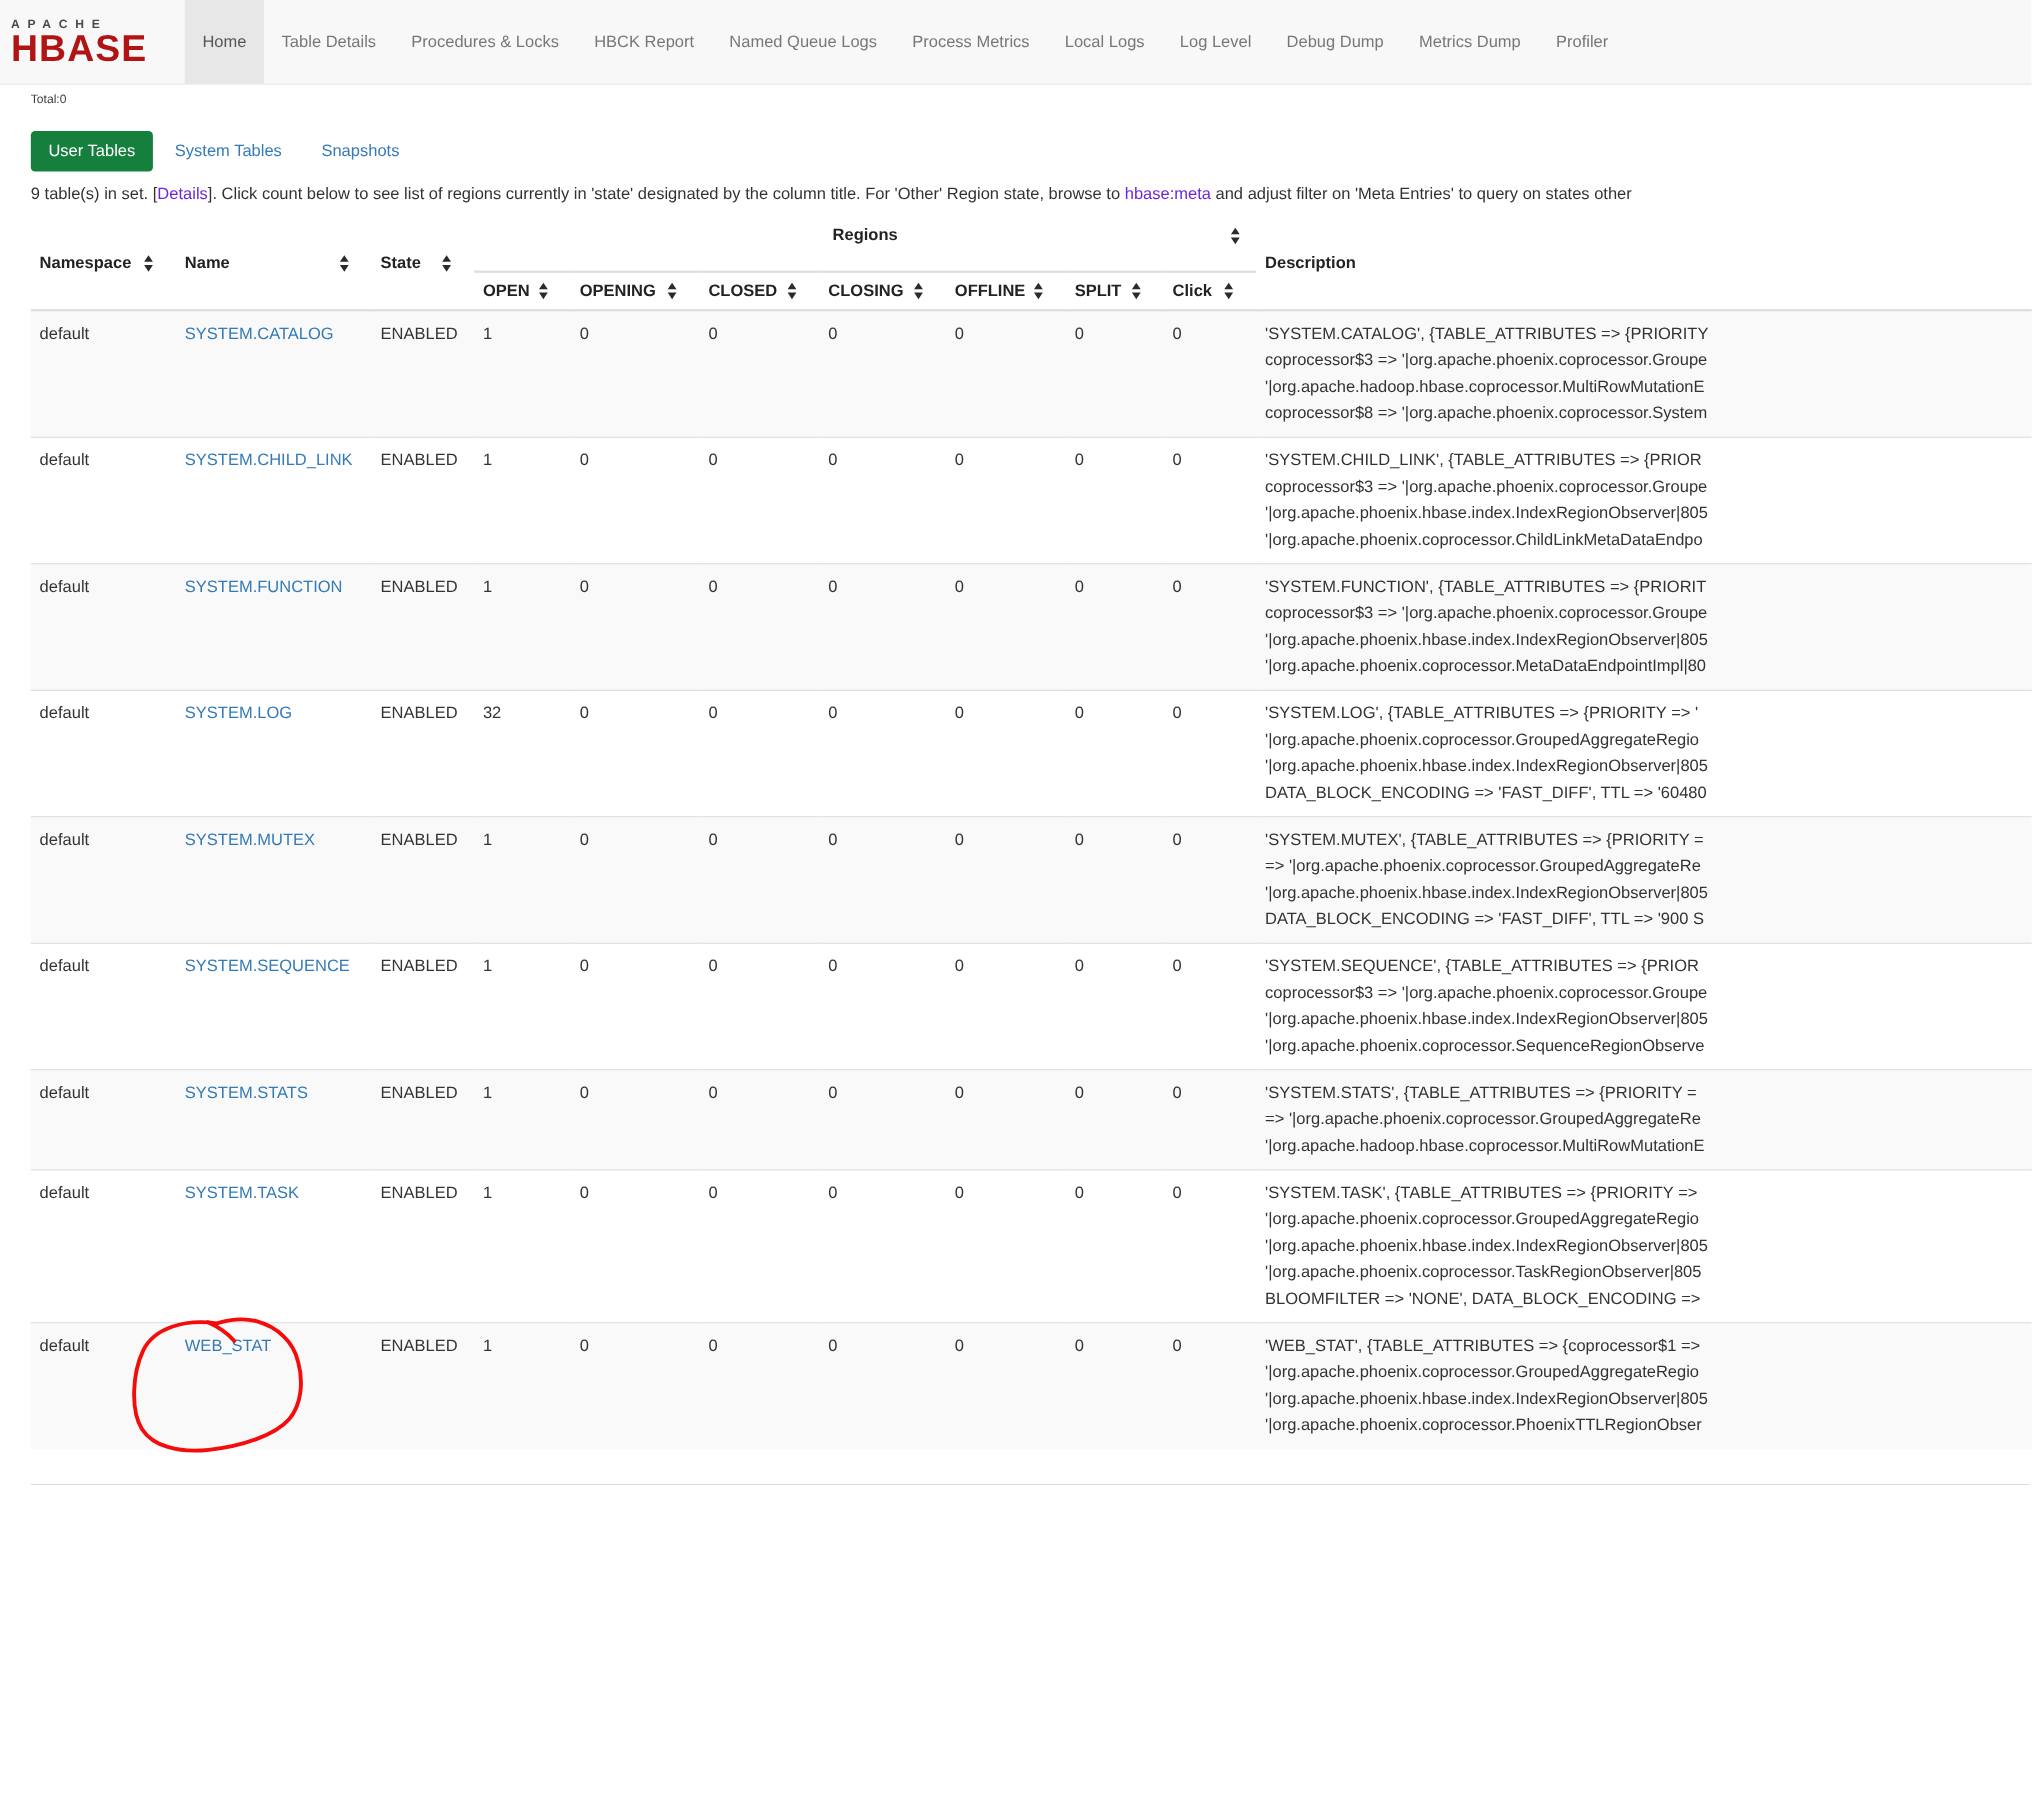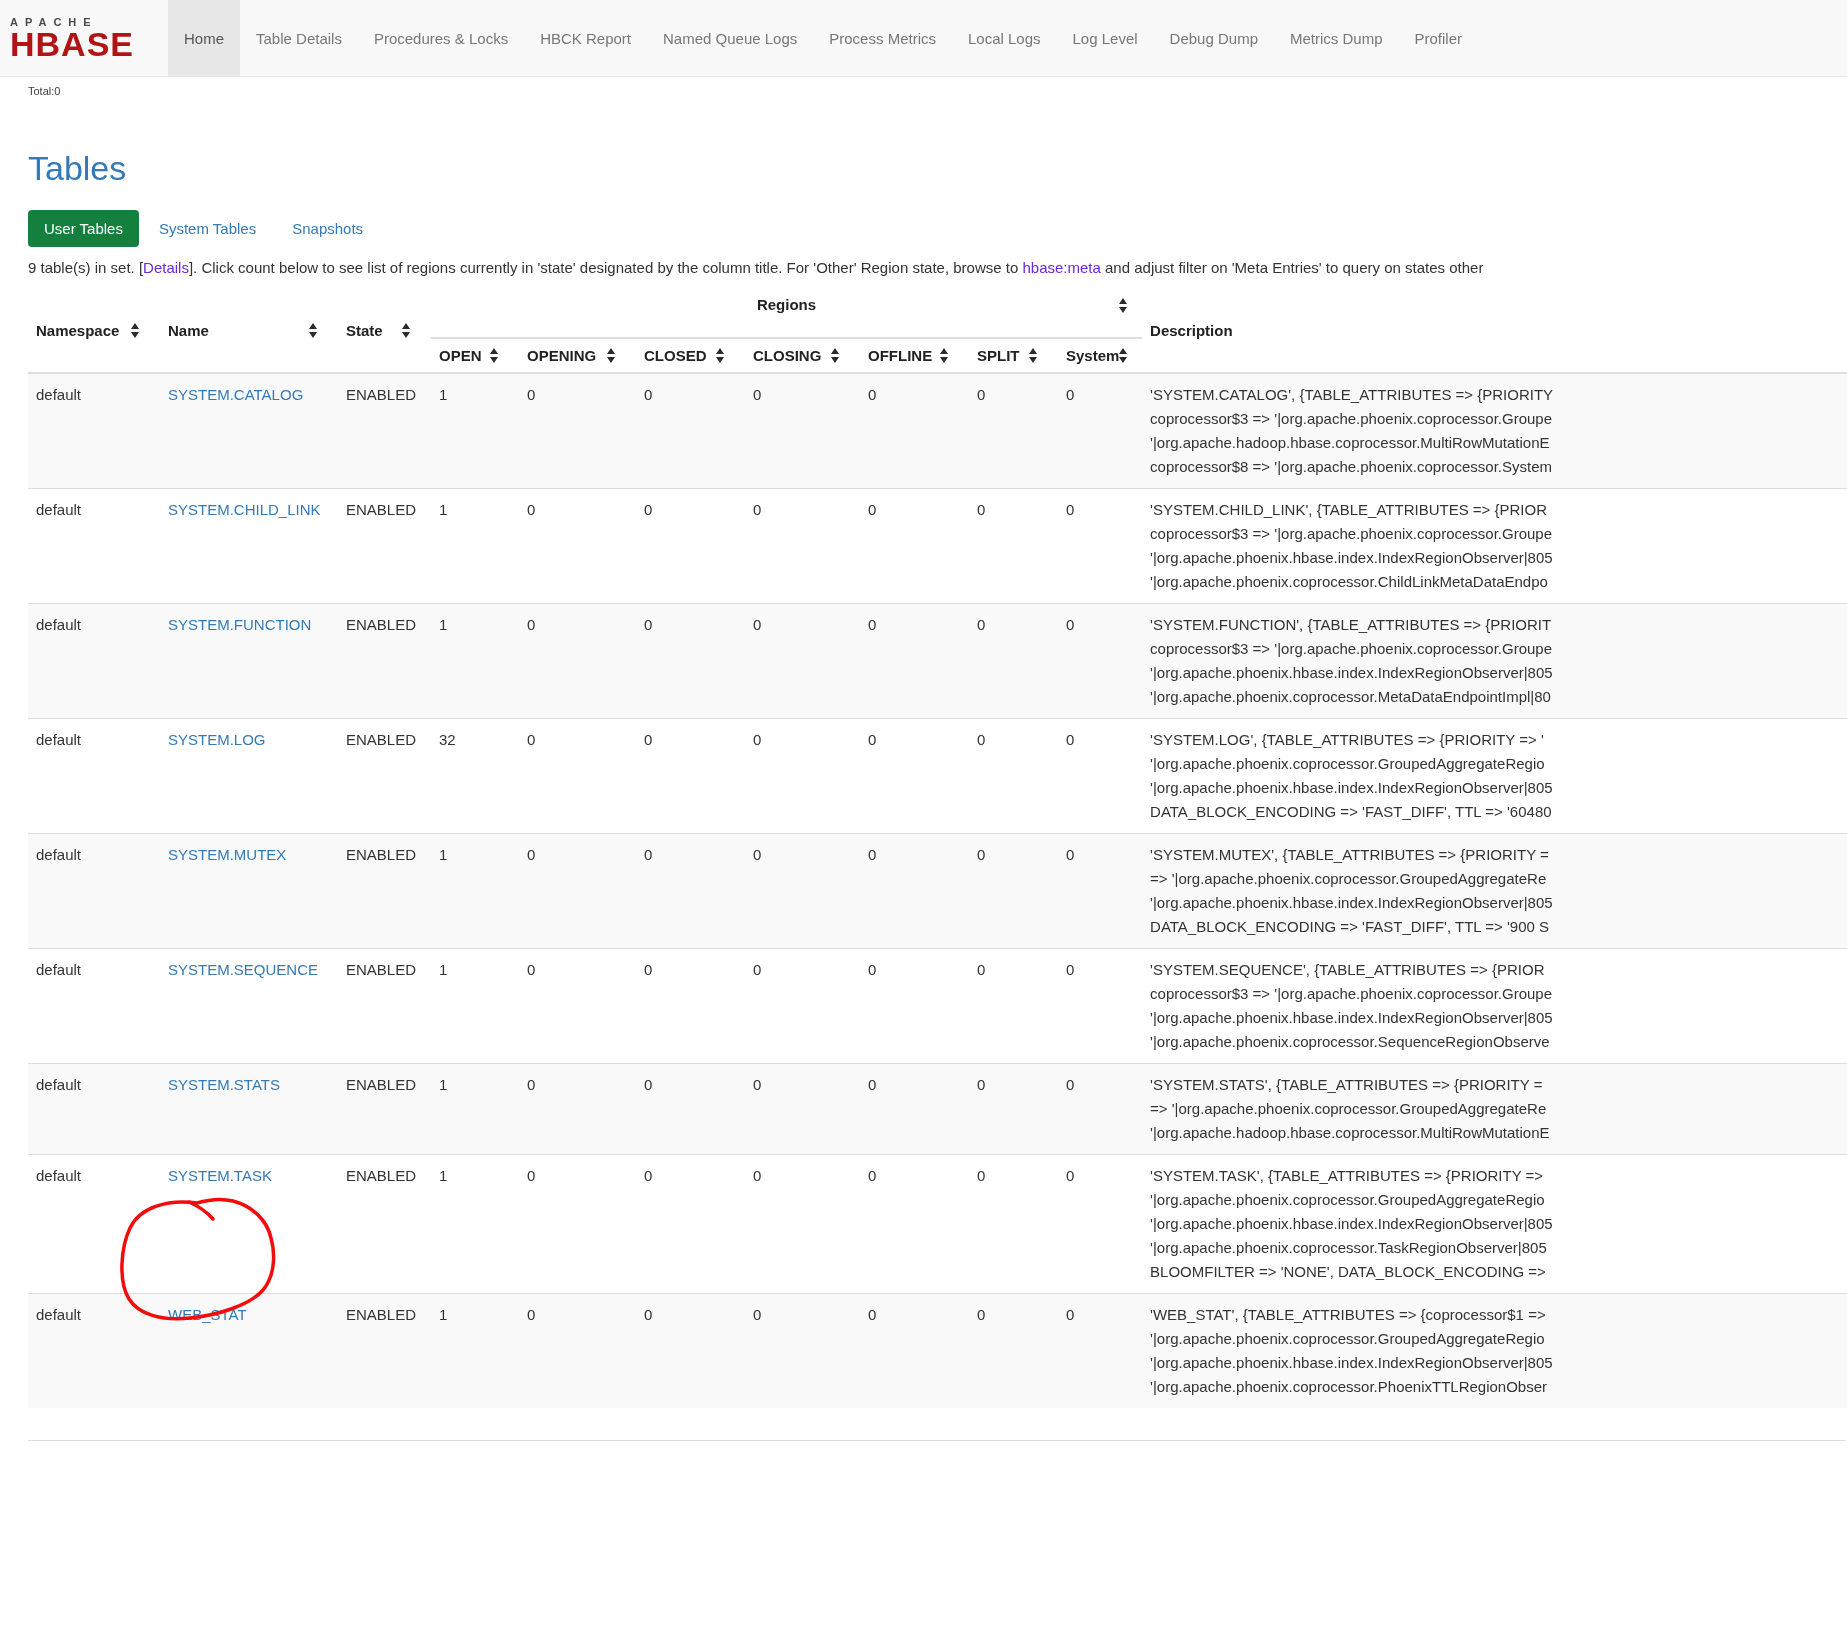--- a/index.html
+++ b/index.html
@@ -81,21 +81,20 @@
     <a class="nav-item">Log Level</a>
     <a class="nav-item">Debug Dump</a>
     <a class="nav-item">Metrics Dump</a>
     <a class="nav-item">Profiler</a>
   </div>
 </div>
 
 <div class="content">
   <div class="total-line">Total:0</div>
 
-  <h1 class="page-title">Tables</h1>
 
   <div class="tabs">
     <a class="tab active">User Tables</a>
     <a class="tab">System Tables</a>
     <a class="tab">Snapshots</a>
   </div>
 
   <div class="info-line"><span>9 table(s) in set. [</span><a>Details</a><span>]. Click count below to see list of regions currently in 'state' designated by the column title. For 'Other' Region state, browse to </span><a>hbase:meta</a><span> and adjust filter on 'Meta Entries' to query on states other</span></div>
 
   <table class="tables">
@@ -172,21 +171,21 @@
             </span>
           </th>
         <th>
             <span class="th-flex">
               <span>SPLIT</span>
               <span class="sort-icon"></span>
             </span>
           </th>
         <th>
             <span class="th-flex">
-              <span>System</span>
+              <span>Click</span>
               <span class="sort-icon"></span>
             </span>
           </th>
       </tr>
     </thead>
     <tbody>
         <tr>
     <td>default</td>
     <td class="name"><a>SYSTEM.CATALOG</a></td>
     <td>ENABLED</td>

